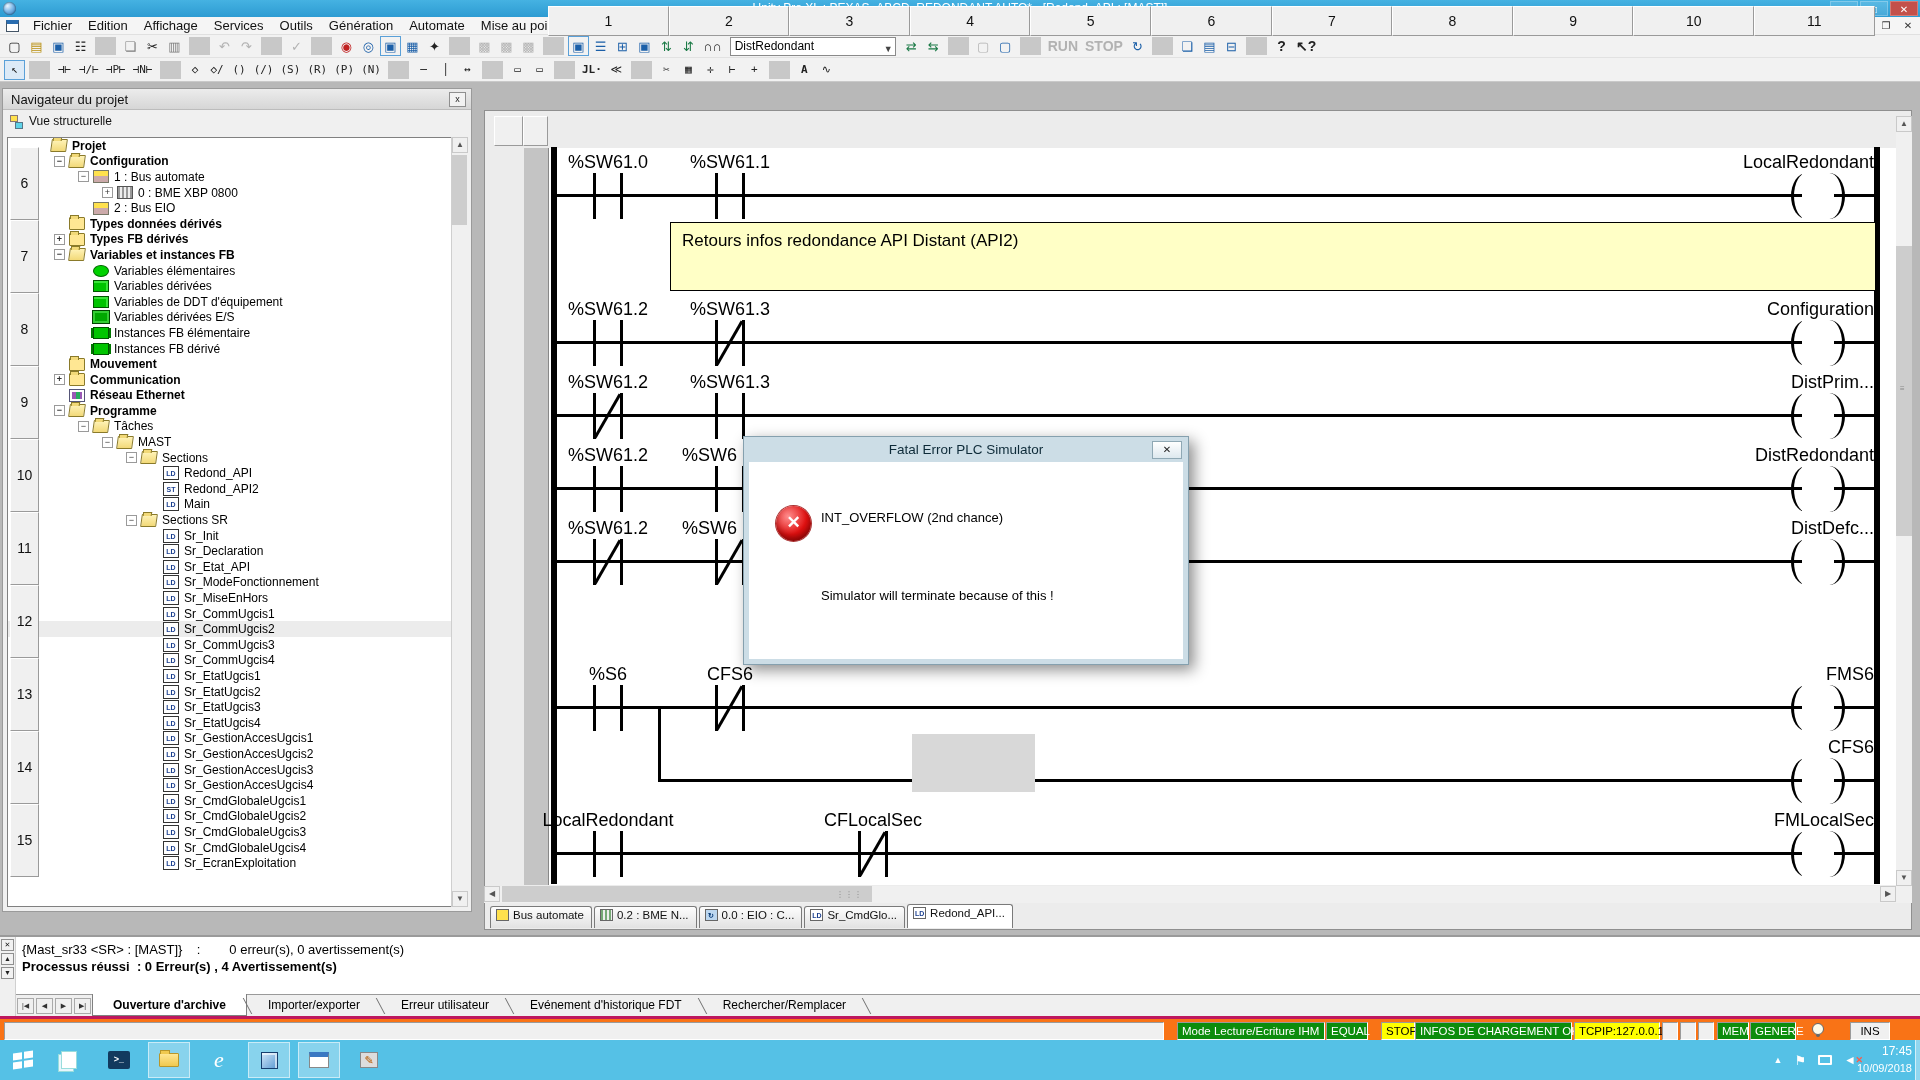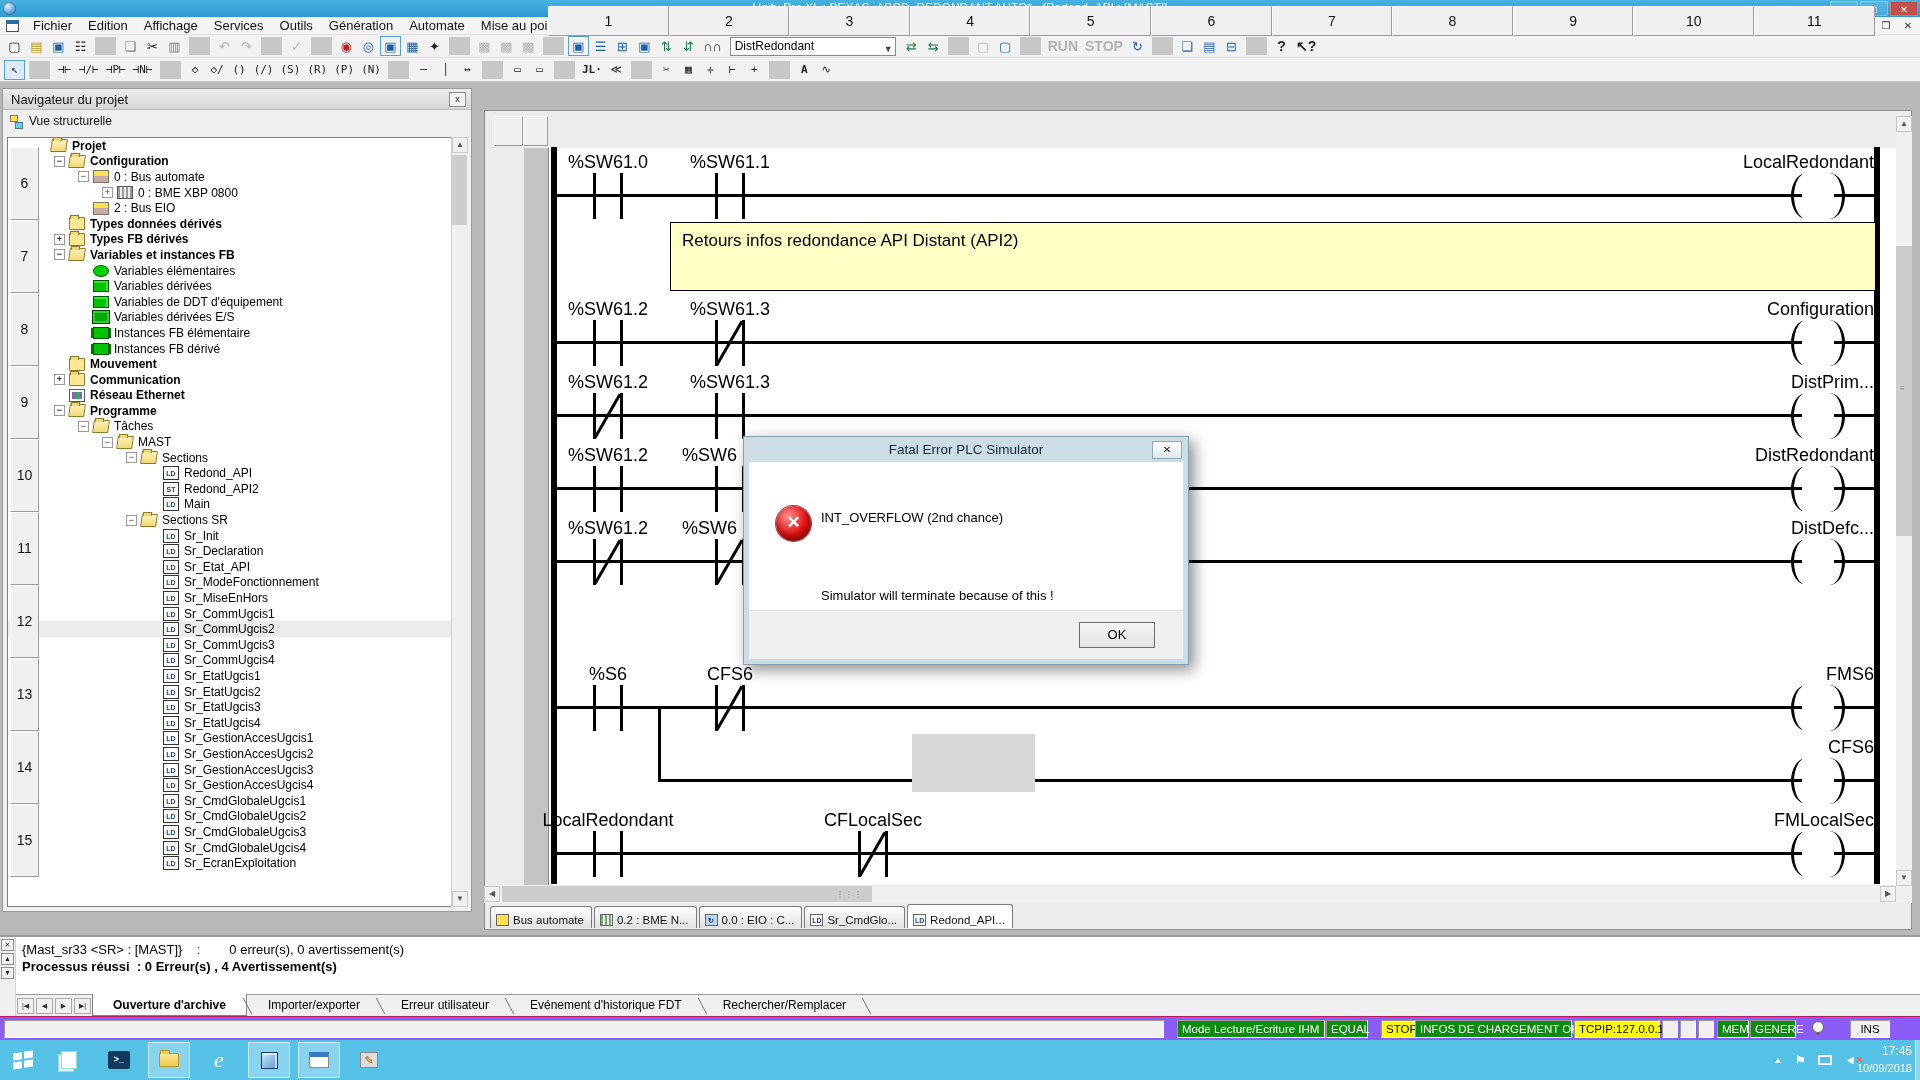--- a/index.html
+++ b/index.html
@@ -100,21 +100,21 @@
   #artifact{position:absolute;left:912px;top:734px;width:123px;height:58px;background:#d8d8d8;z-index:4}
 
   
   .sb{position:absolute;background:#f0f0f0;z-index:2}
   .sb .btn{position:absolute;width:16px;height:16px;background:#f0f0f0;border:1px solid #c9c9c9;color:#555;font-size:8px;text-align:center;line-height:14px}
   .thumb{position:absolute;background:#cdcdcd}
   .grip{position:absolute;color:#8a8a8a;font-size:8px;letter-spacing:1px}
 
   
   #etabs{position:absolute;left:490px;top:906px;height:24px;display:flex;gap:2px;z-index:2}
-  .etab{display:flex;align-items:flex-end;gap:4px;padding:2px 7px 2px 5px;font-size:11.5px;color:#111;background:linear-gradient(#fdfdfd,#e2e2e2);border:1px solid #7a7a7a;border-bottom:none;border-radius:3px 3px 0 0;height:22px}
+  .etab{display:flex;align-items:flex-start;gap:4px;padding:2px 7px 2px 5px;font-size:11.5px;color:#111;background:linear-gradient(#fdfdfd,#e2e2e2);border:1px solid #7a7a7a;border-bottom:none;border-radius:3px 3px 0 0;height:22px}
   .etab.active{background:#fff;height:24px;margin-top:-2px}
   .eico{width:13px;height:12px;display:inline-block;border:1px solid #666;font-size:7px;font-weight:bold;text-align:center;line-height:11px}
   .eico.plc{background:#ffe14d}
   .eico.rack{background:repeating-linear-gradient(90deg,#7a7,#7a7 2px,#eee 2px,#eee 4px)}
   .eico.eio{background:#bcd7f0;color:#0a3d7a}
   .eico.ld{background:#fff;color:#1b3f8f}
 
   
   #dialog{position:absolute;left:743px;top:436px;width:446px;height:229px;background:#ccdde6;border:1px solid #85a0ae;box-shadow:5px 5px 14px rgba(0,0,0,.45);z-index:50}
   #dlg-title{height:25px;text-align:center;font-size:13.5px;color:#0d2a38;padding-top:5px}
@@ -132,21 +132,21 @@
   .outbtn{width:13px;height:12px;margin:2px 1px;background:#f2f2f2;border:1px solid #8f8f8f;font-size:7px;line-height:10px;text-align:center;color:#222}
   .oline{position:absolute;left:22px;font-size:13px;color:#000;white-space:pre}
   .oline.bold{font-weight:bold}
   #otabs{position:absolute;left:16px;right:0;bottom:0;height:22px;background:#f0f0f0;border-top:1px solid #9a9a9a;display:flex;align-items:stretch}
   .vcr{width:17px;height:16px;margin:3px 1px 0 1px;background:#f0f0f0;border:1px solid #aaa;font-size:7px;text-align:center;line-height:14px;color:#333}
   .otab{padding:3px 20px 0 20px;font-size:12px;color:#000;position:relative}
   .otab.active{background:#fff;font-weight:bold;border-left:1px solid #808080;border-right:1px solid #808080;border-bottom:1px solid #808080;margin-top:-1px;padding-top:4px}
   .oslash{width:1px;background:#707070;transform:skewX(28deg);margin:3px 0 2px 0}
 
   
-  #statusbar{position:absolute;left:0;top:1016px;width:1920px;height:24px;background:#8b5cf6;border-top:1px solid #be185d}
+  #statusbar{position:absolute;left:0;top:1016px;width:1920px;height:24px;background:#f97316;border-top:3px solid #be185d}
   .scell{position:absolute;top:3px;height:18px;border:1px solid;border-color:#9a9a9a #fff #fff #9a9a9a;font-size:11.5px;line-height:16px;padding:0 4px;white-space:nowrap}
   .scell.green{background:#0c8c0c;color:#fff}
   .scell.yellow{background:#ffff00;color:#000}
   .scell.plain{background:#f0f0f0;color:#000;text-align:center}
   #bulb{position:absolute;top:4px;width:12px;height:12px;border-radius:50%;background:#fffbe8;border:1px solid #666;box-shadow:0 6px 0 -4px #666}
 
   
   #taskbar{position:absolute;left:0;top:1040px;width:1920px;height:40px;background:#55c1e6}
   .tslot{position:absolute;top:2px;width:42px;height:36px;display:flex;align-items:center;justify-content:center}
   .tslot.run{background:rgba(255,255,255,.3);border:1px solid rgba(255,255,255,.55)}
@@ -301,21 +301,21 @@
 
       <div class="trow d1 b">
         <span class="exp m"></span>
         <span class="tico fo"></span>
         <span>Configuration</span>
       </div>
 
       <div class="trow d2">
         <span class="exp m"></span>
         <span class="tico bus"></span>
-        <span>0 : Bus automate</span>
+        <span>1 : Bus automate</span>
       </div>
 
       <div class="trow d3">
         <span class="exp p"></span>
         <span class="tico rack"></span>
         <span>0 : BME XBP 0800</span>
       </div>
 
       <div class="trow d2">
         <span class="exp n"></span>
@@ -738,23 +738,20 @@
     </div>
   </div>
 
 <div id="dialog">
   <div id="dlg-title">Fatal Error PLC Simulator</div>
   <div id="dlg-x">✕</div>
   <div id="dlg-body">
     <div id="err-icon">✕</div>
     <div class="dlg-line" style="top:48px">INT_OVERFLOW (2nd chance)</div>
     <div class="dlg-line" style="top:126px">Simulator will terminate because of this !</div>
-    <div id="dlg-footer">
-      <div id="ok-btn">OK</div>
-    </div>
   </div>
 </div>
 
 <div id="output">
   <div id="out-gutter">
     <div class="outbtn">✕</div>
     <div class="outbtn">▲</div>
     <div class="outbtn">▼</div>
   </div>
   <div class="oline" style="top:5px">{Mast_sr33 &lt;SR&gt; : [MAST]}    :        0 erreur(s), 0 avertissement(s)</div>

